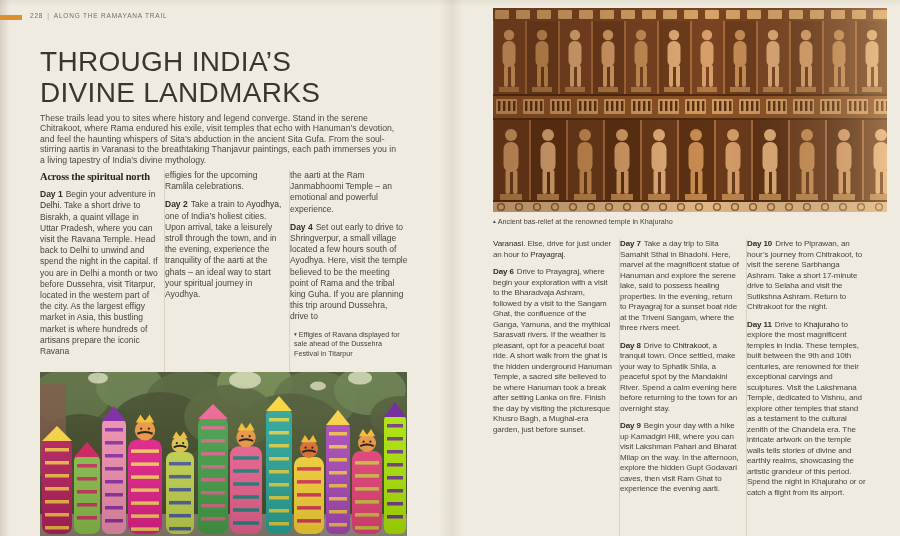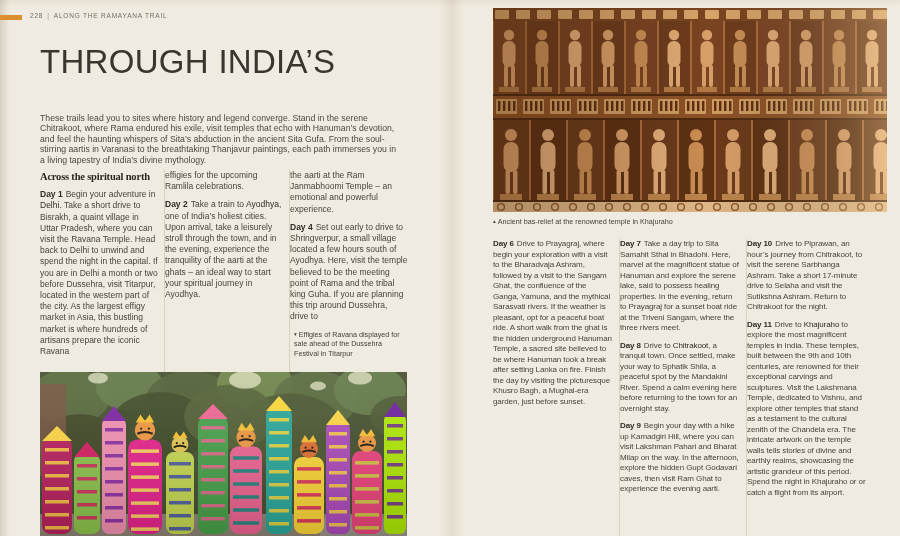--- a/index.html
+++ b/index.html
@@ -12,21 +12,21 @@
   .gutter{position:absolute;left:438px;top:0;width:26px;height:536px;
     background:linear-gradient(90deg,rgba(120,95,55,0),rgba(120,95,55,.10) 55%,rgba(120,95,55,0));}
   .edge-top{position:absolute;left:0;top:0;width:900px;height:6px;
     background:linear-gradient(180deg,rgba(120,95,55,.08),rgba(120,95,55,0));}
 
   .accent-bar{position:absolute;left:0;top:15px;width:22px;height:5px;background:#dd8e2e;}
   .page-header{position:absolute;left:30px;top:12px;font-size:6.5px;letter-spacing:.8px;
     color:#716c60;text-transform:uppercase;}
   .page-header .sep{margin:0 4px;color:#9a9488;}
 
-  .main-title{position:absolute;left:40px;top:46px;font-size:33px;line-height:31px;
+  .main-title{position:absolute;left:40px;top:46px;font-size:28px;line-height:31px;
     letter-spacing:.3px;color:#393630;font-weight:400;}
   .intro{position:absolute;left:40px;top:104px;width:362px;font-size:8.7px;
     line-height:10.6px;color:#4d483e;}
 
   .cols{position:absolute;display:flex;overflow:hidden;color:#49443b;}
   .cols-left{left:40px;top:170px;width:368px;height:202px;font-size:8.5px;line-height:11.2px;}
   .cols-right{left:493px;top:239px;width:374px;height:297px;font-size:8px;line-height:10.5px;letter-spacing:-.1px;}
   .col{flex:1 1 0;min-width:0;}
   .col.rule{border-right:1px solid #d9d2c2;padding-right:6px;}
   .para{margin:0 0 7px 0;}
@@ -53,20 +53,21 @@
   <div class="gutter"></div>
   <div class="edge-top"></div>
 
   <div class="accent-bar"></div>
   <div class="page-header">
     <span>228</span><span class="sep">|</span><span>ALONG THE RAMAYANA TRAIL</span>
   </div>
 
   <div class="main-title">
     <div>THROUGH INDIA’S</div>
+    <div>DIVINE LANDMARKS</div>
   </div>
 
   <p class="intro">These trails lead you to sites where history and legend converge. Stand in the serene Chitrakoot, where Rama endured his exile, visit temples that echo with Hanuman’s devotion, and feel the haunting whispers of Sita’s abduction in the ancient Sita Gufa. From the soul-stirring aartis in Varanasi to the breathtaking Thanjavur paintings, each path immerses you in a living tapestry of India’s divine mythology.</p>
 
   <div class="cols cols-left">
     <div class="col rule">
       <h3 class="sec">Across the spiritual north</h3>
     <p class="para"><strong class="day">Day 1</strong><span>Begin your adventure in </span><b>Delhi</b><span>. Take a short drive to Bisrakh, a quaint village in Uttar Pradesh, where you can visit the Ravana Temple. Head back to Delhi to unwind and spend the night in the capital. If you are in Delhi a month or two before Dussehra, visit Titarpur, located in the western part of the city. As the largest effigy market in Asia, this bustling market is where hundreds of artisans prepare the iconic Ravana</span></p>
       </div>
     <div class="col rule">
@@ -510,20 +511,21 @@
       <circle cx="386" cy="199" r="3.4" fill="none" stroke="#8a5a2e" stroke-width="1.4"></circle>
       <rect x="0" y="0" width="394" height="204" fill="url(#temple-light)"></rect>
     </svg>
 
   <div class="caption cap-right">
     <span class="cap-marker">▴</span><span>Ancient bas-relief at the renowned temple in Khajuraho</span>
   </div>
 
   <div class="cols cols-right">
     <div class="col rule">
+        <p class="para"><b>Varanasi</b><span>. Else, drive for just under an hour to </span><b>Prayagraj</b><span>.</span></p>
         <p class="para"><strong class="day">Day 6</strong><span>Drive to Prayagraj, where begin your exploration with a visit to the Bharadvaja Ashram, followed by a visit to the Sangam Ghat, the confluence of the Ganga, Yamuna, and the mythical Sarasvati rivers. If the weather is pleasant, opt for a peaceful boat ride. A short walk from the ghat is the hidden underground Hanuman Temple, a sacred site believed to be where Hanuman took a break after setting Lanka on fire. Finish the day by visiting the picturesque Khusro Bagh, a Mughal-era garden, just before sunset.</span></p>
       </div>
     <div class="col rule">
         <p class="para"><strong class="day">Day 7</strong><span>Take a day trip to Sita Samahit Sthal in Bhadohi. Here, marvel at the magnificent statue of Hanuman and explore the serene lake, said to possess healing properties. In the evening, return to Prayagraj for a sunset boat ride at the Triveni Sangam, where the three rivers meet.</span></p>
         <p class="para"><strong class="day">Day 8</strong><span>Drive to </span><b>Chitrakoot</b><span>, a tranquil town. Once settled, make your way to Sphatik Shila, a peaceful spot by the Mandakini River. Spend a calm evening here before returning to the town for an overnight stay.</span></p>
         <p class="para"><strong class="day">Day 9</strong><span>Begin your day with a hike up Kamadgiri Hill, where you can visit Lakshman Pahari and Bharat Milap on the way. In the afternoon, explore the hidden Gupt Godavari caves, then visit Ram Ghat to experience the evening aarti.</span></p>
       </div>
     <div class="col">
         <p class="para"><strong class="day">Day 10</strong><span>Drive to Piprawan, an hour’s journey from Chitrakoot, to visit the serene Sarbhanga Ashram. Take a short 17-minute drive to Selaha and visit the Sutikshna Ashram. Return to Chitrakoot for the night.</span></p>
         <p class="para"><strong class="day">Day 11</strong><span>Drive to </span><b>Khajuraho</b><span> to explore the most magnificent temples in India. These temples, built between the 9th and 10th centuries, are renowned for their exceptional carvings and sculptures. Visit the Lakshmana Temple, dedicated to Vishnu, and explore other temples that stand as a testament to the cultural zenith of the Chandela era. The intricate artwork on the temple walls tells stories of divine and earthly realms, showcasing the artistic grandeur of this period. Spend the night in Khajuraho or or catch a flight from its airport.</span></p>

